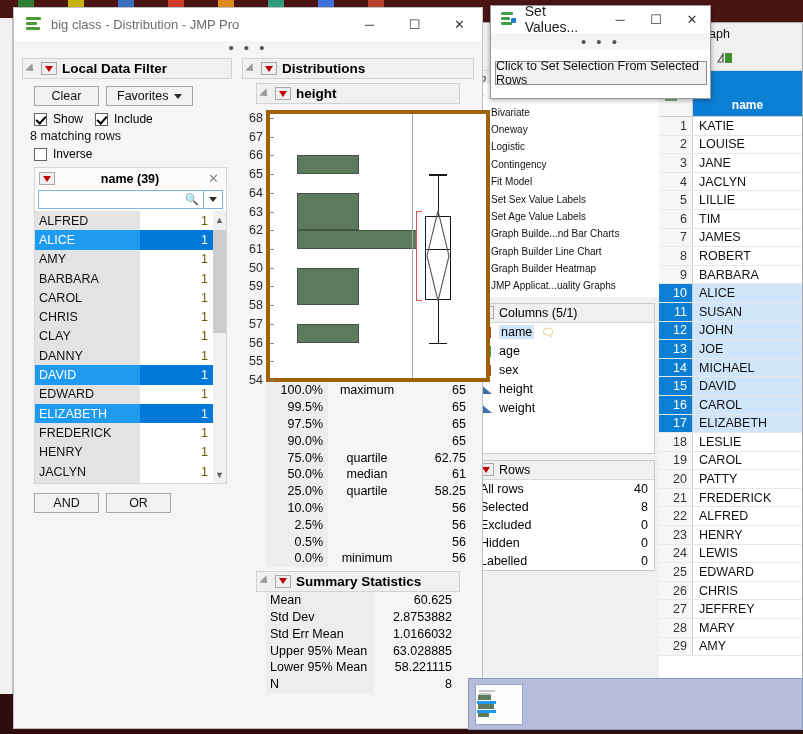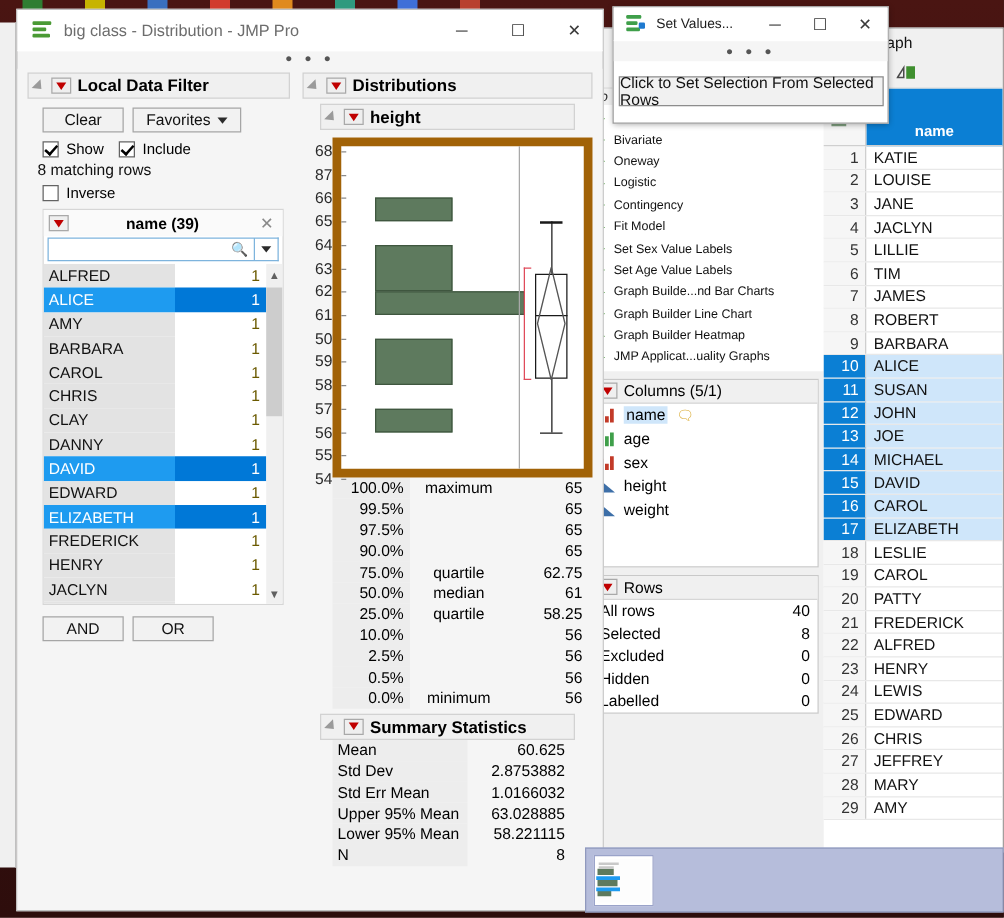--- a/index.html
+++ b/index.html
@@ -94,21 +94,21 @@
   .vrow.sel .ct{ background:#0078d7; color:#fff;}
   .vscroll{ position:absolute; right:0; top:0; bottom:0; width:13px; background:#f0f0f0; }
   .vscroll .thumb{ position:absolute; left:0; right:0; top:19px; height:103px; background:#cdcdcd;}
   .vscroll .ar{ position:absolute;left:0;right:0;height:17px;display:flex;align-items:center;justify-content:center;color:#606060;font-size:9px;}
   .vscroll .ar.up{top:0;} .vscroll .ar.dn{bottom:0;}
 
   
   #distcol { position:absolute; left:228px; top:3px; width:232px; }
   .sub-outline { margin-left:14px; }
 
-  .chartbox { margin:6px 0 0 24px; width:208px; height:272px; background:#fff; border:7px solid #a16207; position:relative;}
+  .chartbox { margin:6px 0 0 24px; width:224px; height:272px; background:#fff; border:4px solid #a16207; position:relative;}
   .axis-lbl{ position:absolute; right:100%; transform:translateY(-50%); padding-right:5px; font-size:12.5px; color:#2b2b2b; white-space:nowrap;}
   .tick{ position:absolute; left:-4px; width:4px; height:1px; background:#8a8a8a;}
   .bar{ position:absolute; left:0; background:#5e7a5e; border:1px solid #3f563f;
         background-image: repeating-linear-gradient(45deg, rgba(255,255,255,.30) 0 2px, rgba(255,255,255,0) 2px 7px);}
   .divider{ position:absolute; top:0; bottom:0; width:1px; background:#a8a8a8;}
   .bxline{ position:absolute; background:#1a1a1a;}
   .bxbox{ position:absolute; border:1px solid #1a1a1a; background:transparent;}
   .meanbr{ position:absolute; border:1.5px solid #e04a5a; border-right:none; }
 
   .tbl { margin-left:24px; font-size:12.5px; }
@@ -630,21 +630,21 @@
         </div>
         <div class="outline-hdr sub-outline" style="margin-top:4px;width:204px;">
           <span class="tri"></span>
           <span class="redtri"></span>
           <span>height</span>
         </div>
 
         <div class="chartbox" id="chartbox">
             <span class="axis-lbl" style="top: 4px; left: -2px; right: auto; transform: translate(-100%, -50%);">68</span>
             <span class="tick" style="top: 4px; left: 0px; width: 4px;"></span>
-            <span class="axis-lbl" style="top: 22.7143px; left: -2px; right: auto; transform: translate(-100%, -50%);">87</span>
+            <span class="axis-lbl" style="top: 22.7143px; left: -2px; right: auto; transform: translate(-100%, -50%);">67</span>
             <span class="tick" style="top: 22.7143px; left: 0px; width: 4px;"></span>
             <span class="axis-lbl" style="top: 41.4286px; left: -2px; right: auto; transform: translate(-100%, -50%);">66</span>
             <span class="tick" style="top: 41.4286px; left: 0px; width: 4px;"></span>
             <span class="axis-lbl" style="top: 60.1429px; left: -2px; right: auto; transform: translate(-100%, -50%);">65</span>
             <span class="tick" style="top: 60.1429px; left: 0px; width: 4px;"></span>
             <span class="axis-lbl" style="top: 78.8571px; left: -2px; right: auto; transform: translate(-100%, -50%);">64</span>
             <span class="tick" style="top: 78.8571px; left: 0px; width: 4px;"></span>
             <span class="axis-lbl" style="top: 97.5714px; left: -2px; right: auto; transform: translate(-100%, -50%);">63</span>
             <span class="tick" style="top: 97.5714px; left: 0px; width: 4px;"></span>
             <span class="axis-lbl" style="top: 116.286px; left: -2px; right: auto; transform: translate(-100%, -50%);">62</span>
@@ -777,21 +777,21 @@
   </div>
 
   <div class="win" id="setvals">
     <div class="titlebar">
       <span class="sv-logo">
           <i></i>
           <i></i>
           <i></i>
           <i></i>
         </span>
-      <span class="title-text" style="color:#1b1b1b;font-size:11px;">Set Values...</span>
+      <span class="title-text" style="color:#1b1b1b;font-size:14px;">Set Values...</span>
       <span class="win-btns">
         <span class="win-btn">─</span>
         <span class="win-btn">☐</span>
         <span class="win-btn close">✕</span>
       </span>
     </div>
     <div class="dots" style="background:#f5f5f5;padding-top:2px;">• • •</div>
     <div class="sv-btn">Click to Set Selection From Selected Rows</div>
   </div>
 

